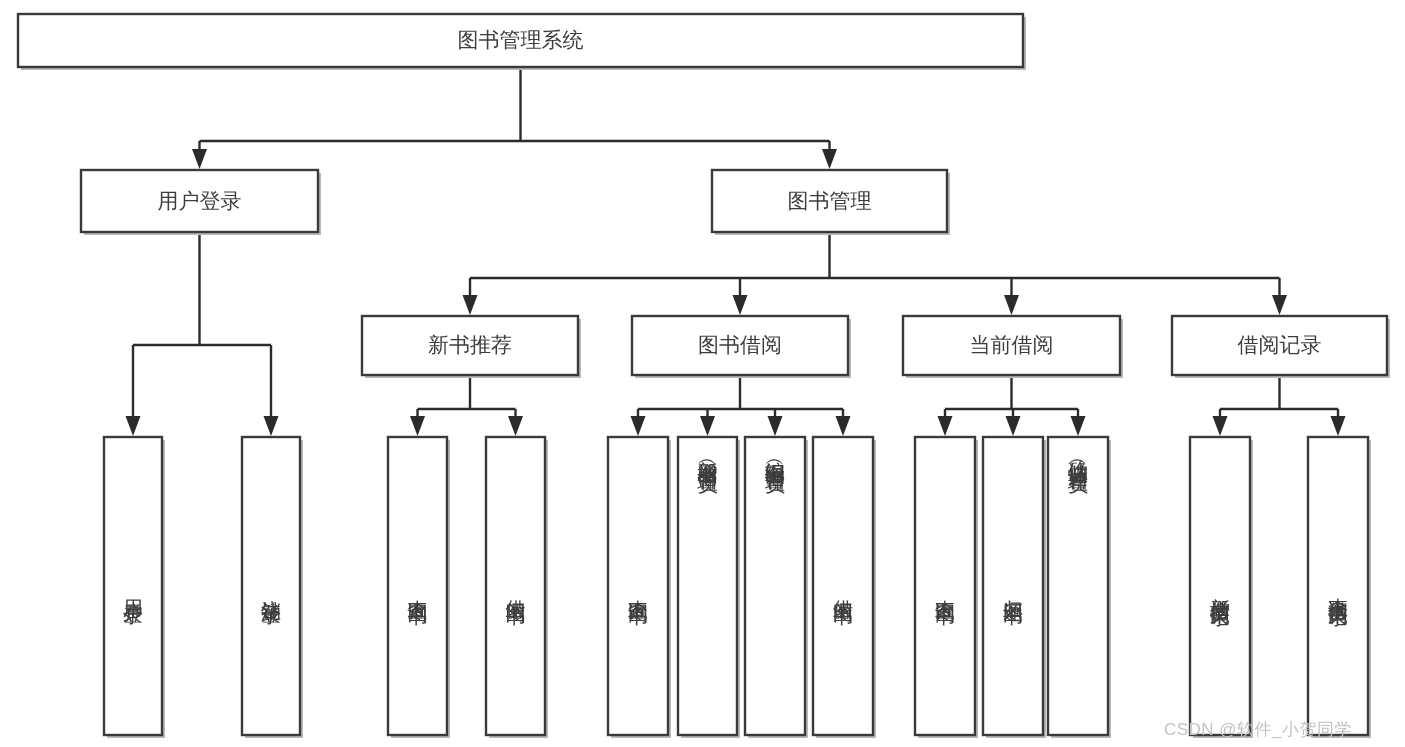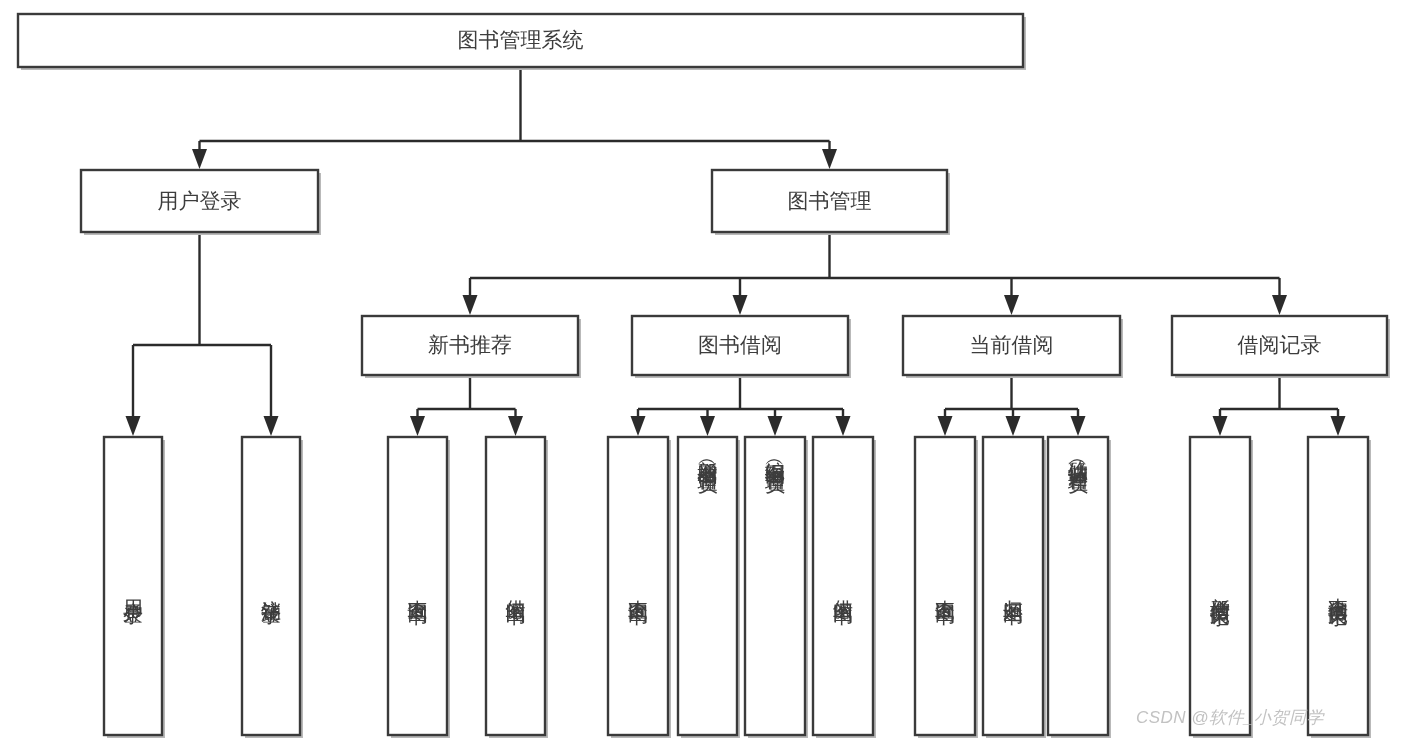--- a/index.html
+++ b/index.html
@@ -10,20 +10,21 @@
   body {
     width: 1405px;
     height: 747px;
     font-family: "Liberation Sans", "DejaVu Sans", sans-serif;
     overflow: hidden;
   }
   #diagram-root {
     position: relative;
     width: 1332px;
     height: 747px;
+    padding-left: 28px;
   }
   svg.tree {
     position: absolute;
     left: 0;
     top: 0;
     width: 1405px;
     height: 747px;
   }
   .node-box {
     fill: #ffffff;
@@ -62,27 +63,26 @@
     font-family: "Liberation Sans", "DejaVu Sans", sans-serif;
     font-size: 20px;
     color: #3d3d3d;
     line-height: 1.05;
     letter-spacing: 2px;
     white-space: nowrap;
   }
   .watermark {
     position: absolute;
     right: 8px;
-    bottom: 18px;
+    bottom: 6px;
     font-family: "Liberation Sans", "DejaVu Sans", sans-serif;
     font-size: 17px;
     color: #c2c2c2;
     letter-spacing: 0.5px;
     user-select: none;
-    font-style: italic;
   }
 </style>
 </head>
 <body>
 
 <div id="diagram-root">
   <svg class="tree" id="tree-svg" viewBox="0 0 1405 747">
       <g>
         <path class="edge" d="M 520.5 67 L 520.5 141"></path>
         <path class="edge" d="M 199.5 141 L 829.5 141"></path>

